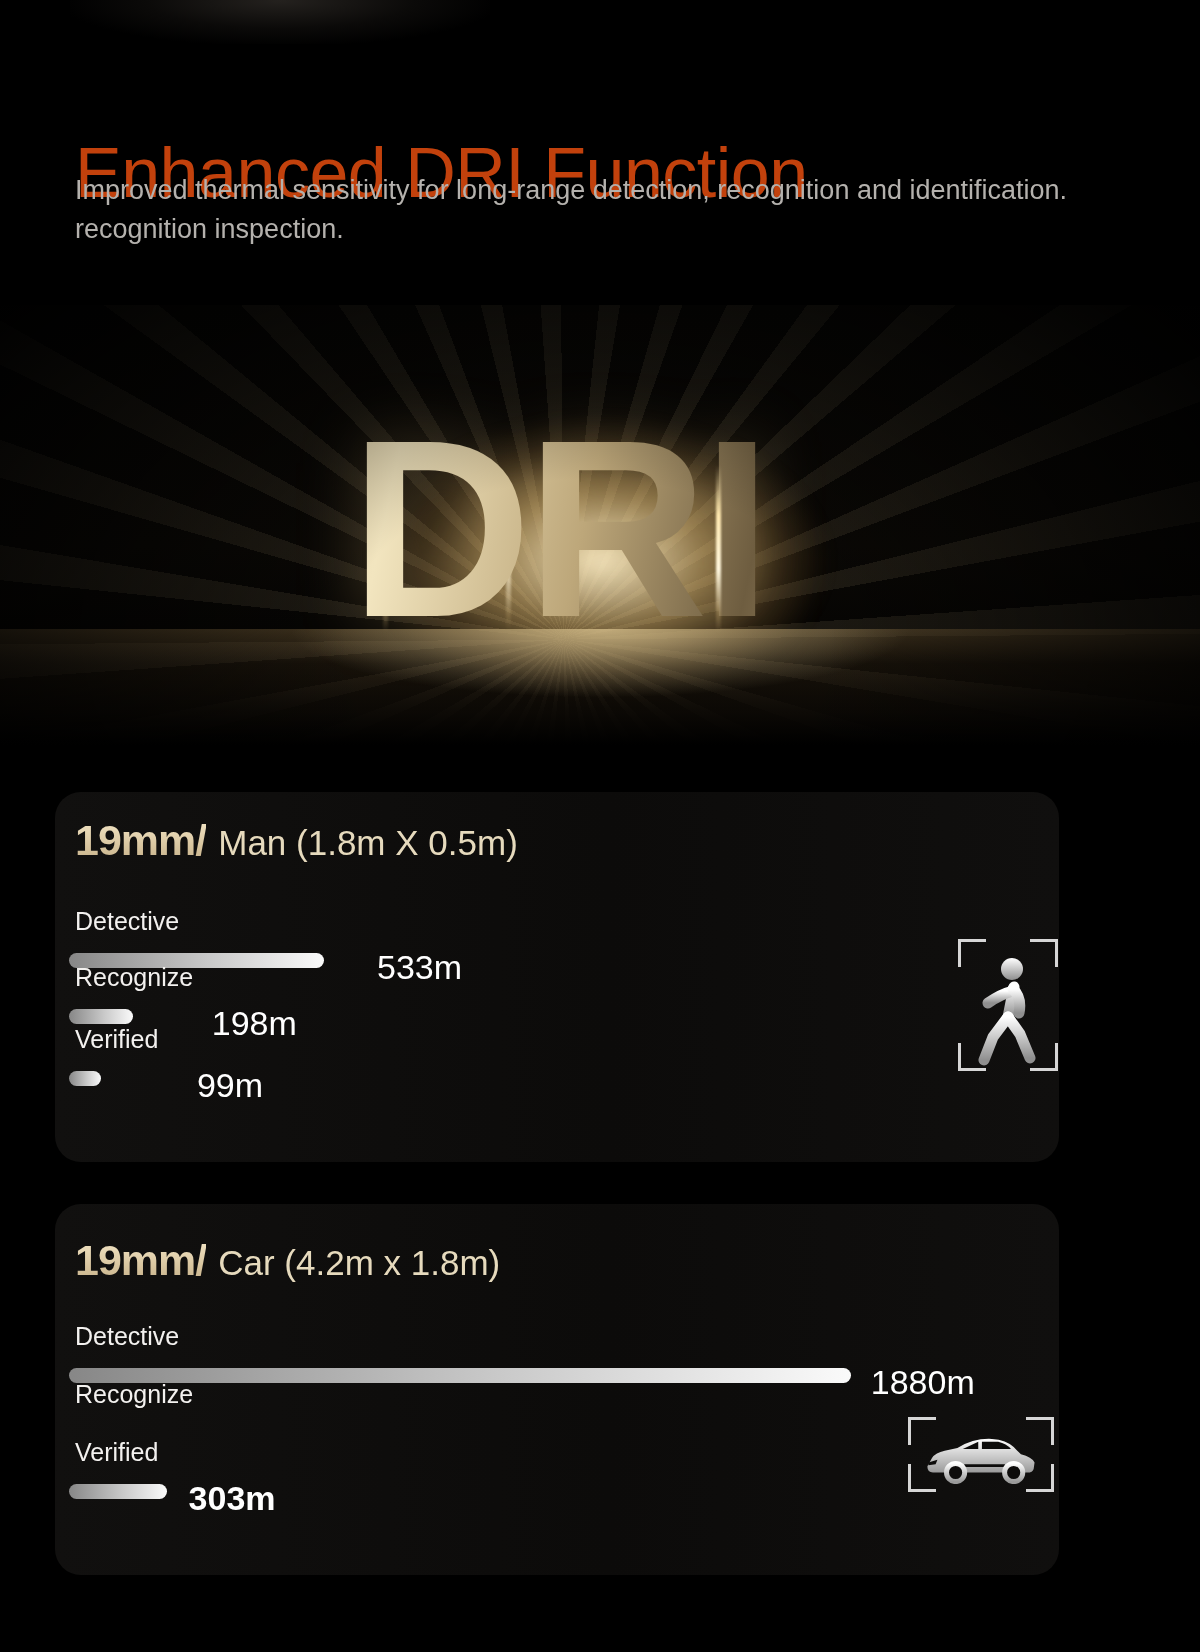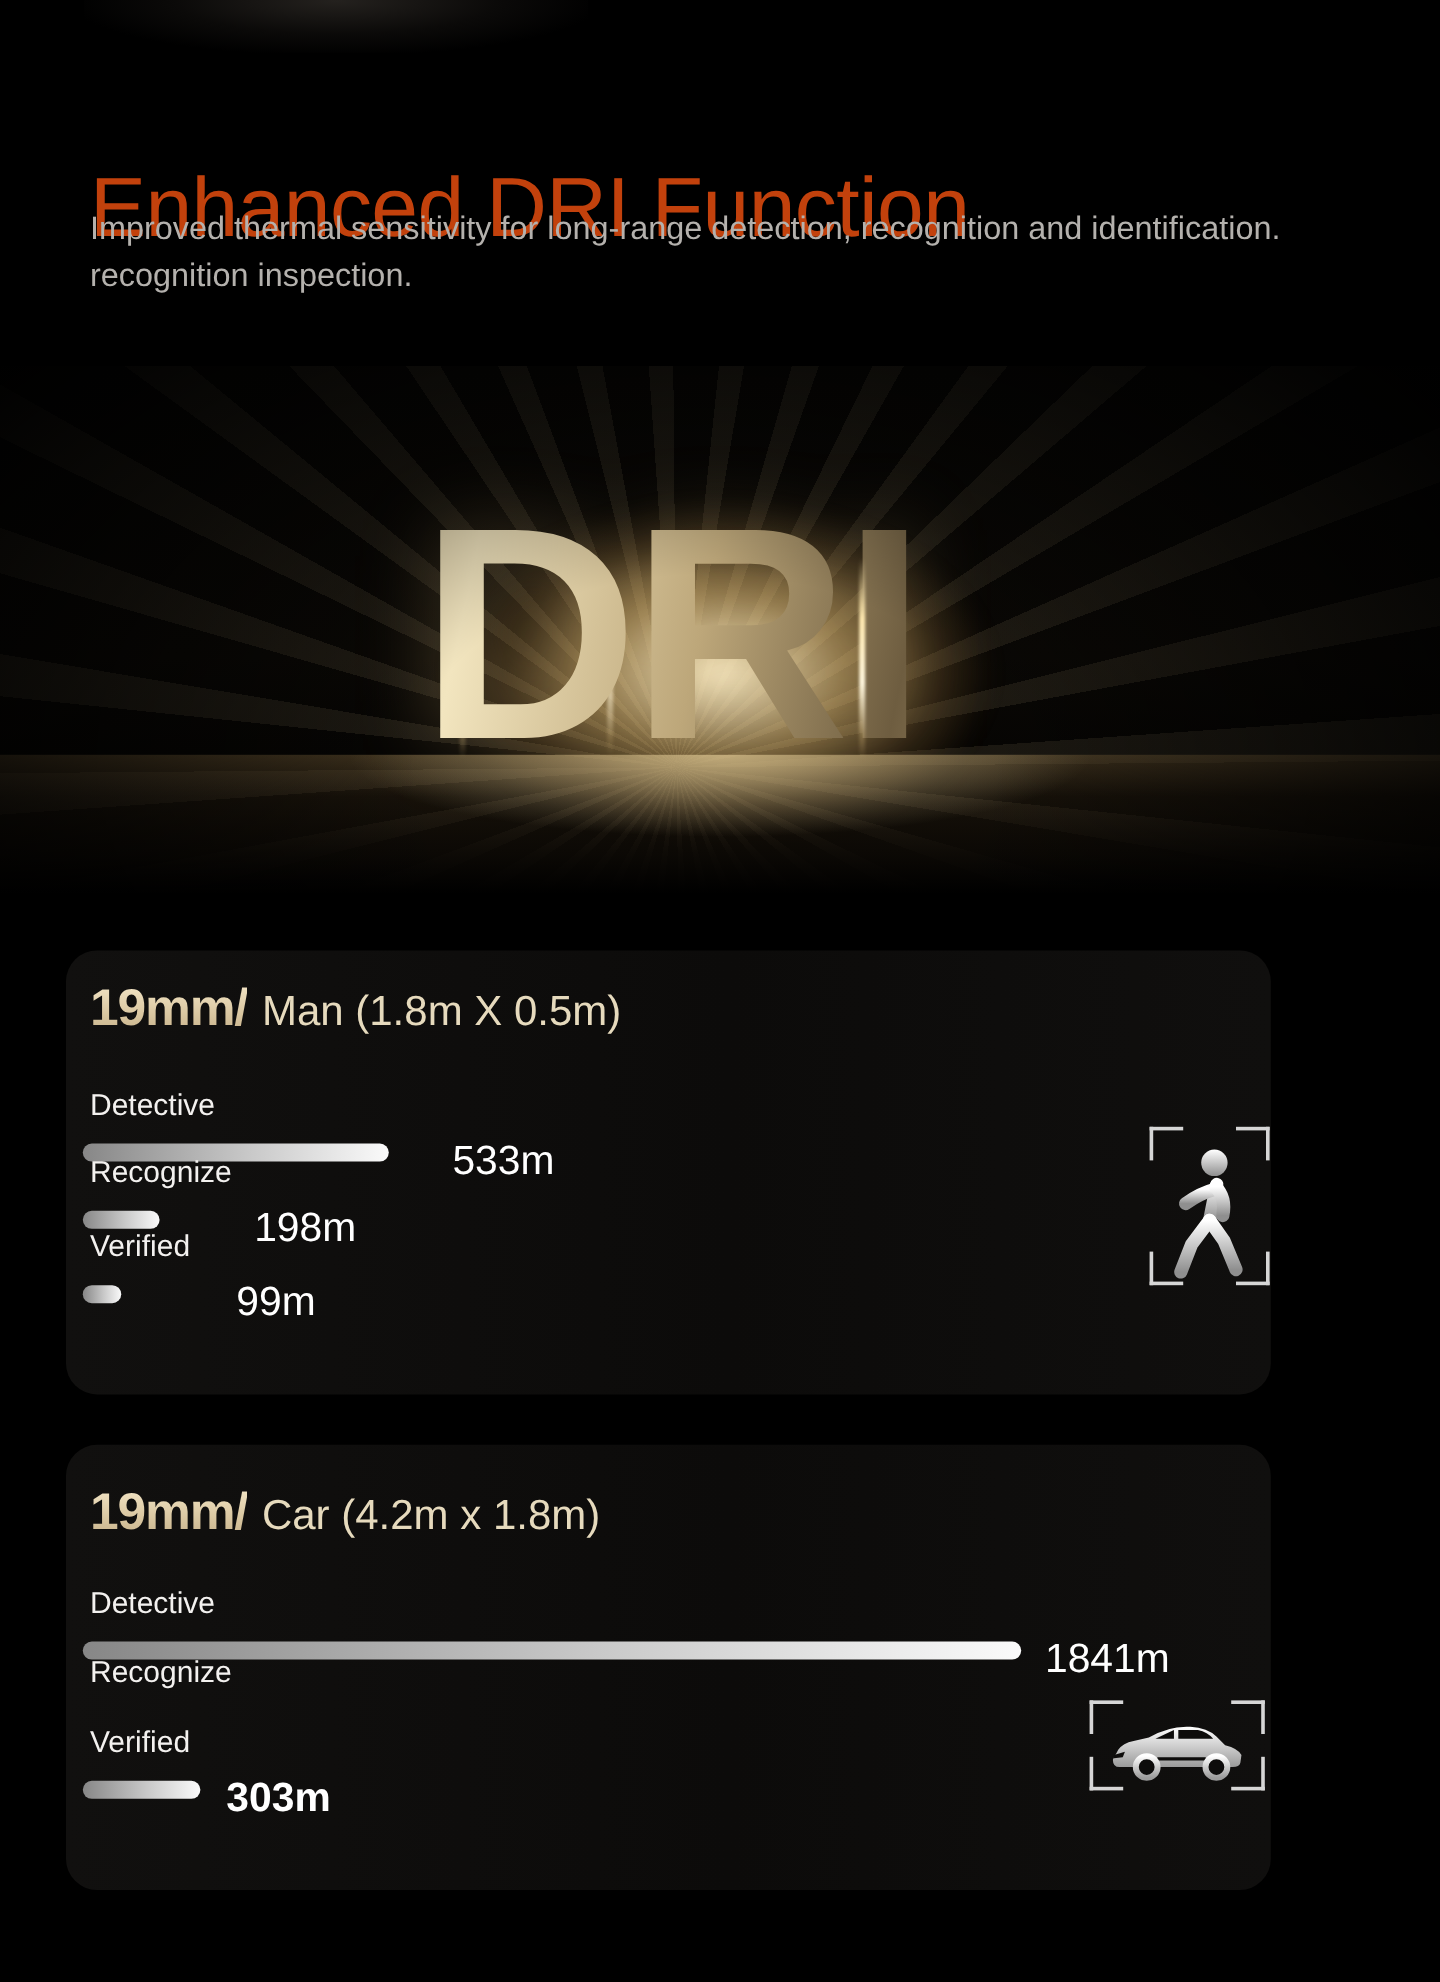--- a/index.html
+++ b/index.html
@@ -157,21 +157,21 @@
 <section class="card card-car">
   <header class="card-header" style="top:32px;">
     <span class="lens">19mm/</span>
     <span class="target">Car (4.2m x 1.8m)</span>
   </header>
 
   <div class="row" style="top:118px;">
     <div class="row-label">Detective</div>
     <div class="bar-line">
       <div class="bar" style="width: 781.8px;"></div>
-      <div class="bar-value" style="margin-left:20px;">1841m</div>
+      <div class="bar-value" style="margin-left:20px;">1880m</div>
     </div>
   </div>
 
   <div class="row" style="top:176px;">
     <div class="row-label">Recognize</div>
   </div>
 
   <div class="row" style="top:234px;">
     <div class="row-label">Verified</div>
     <div class="bar-line">

